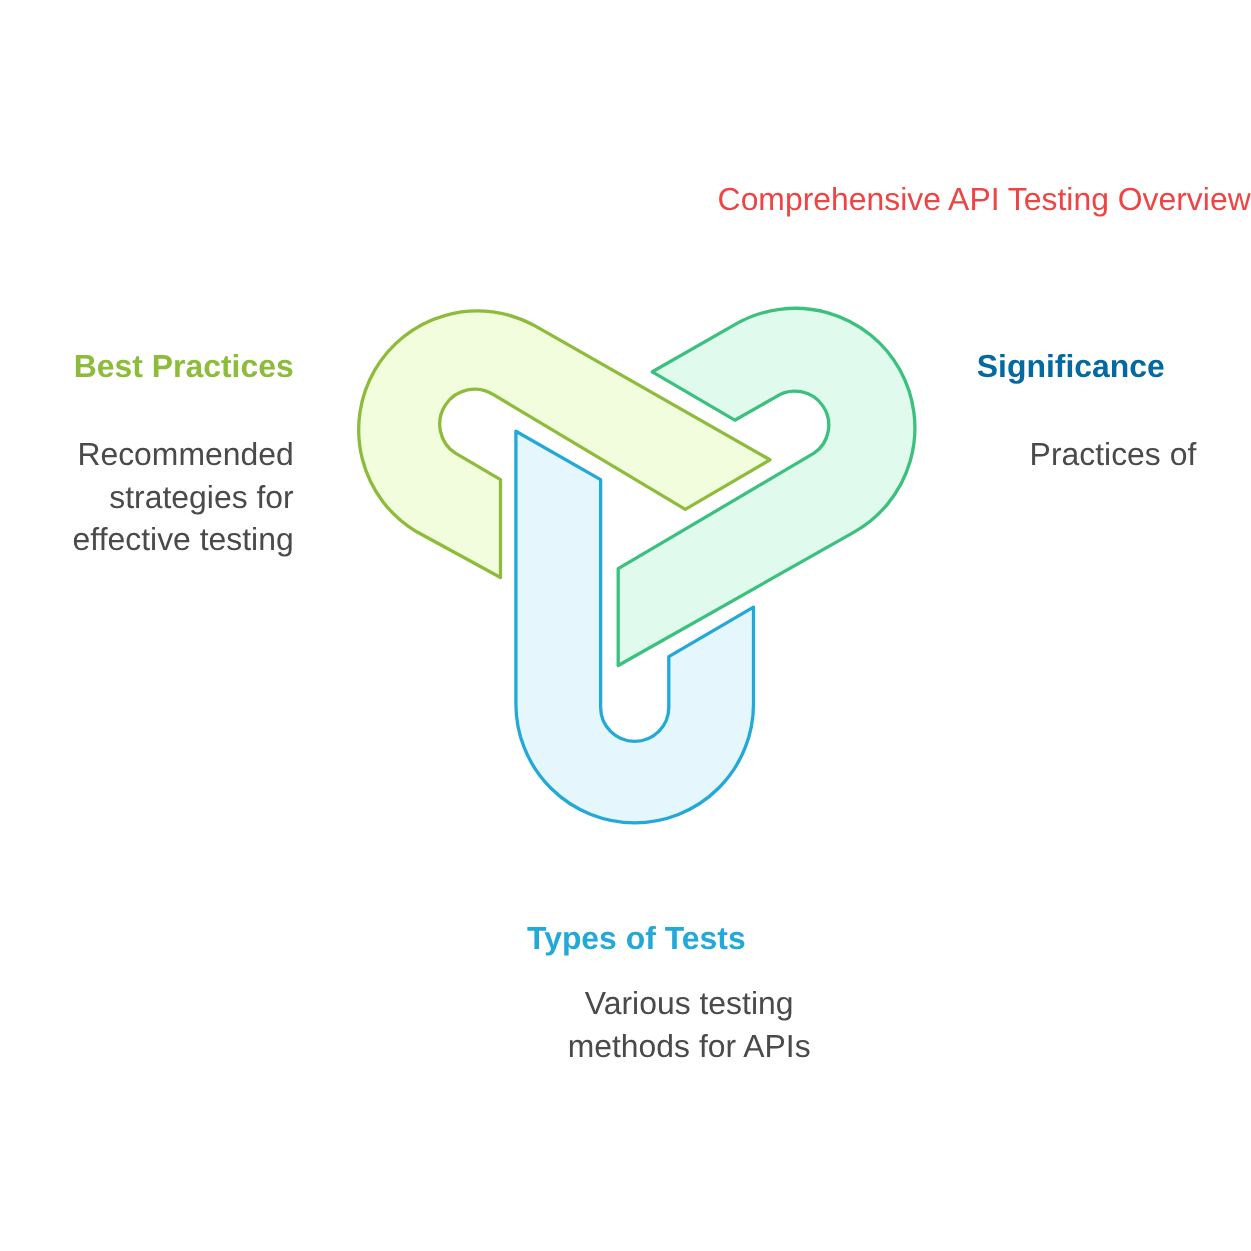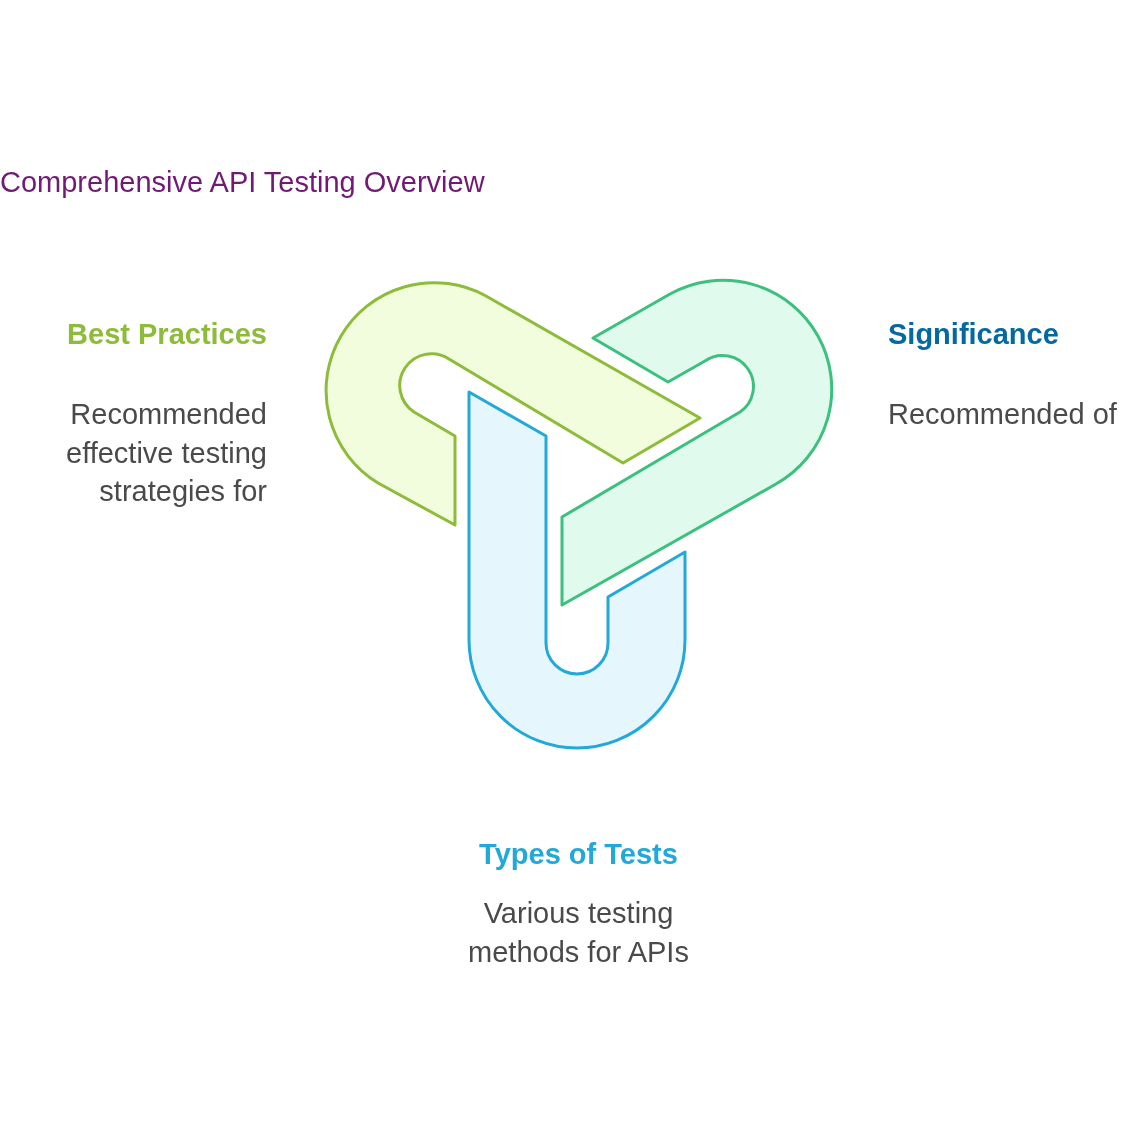--- a/index.html
+++ b/index.html
@@ -1,20 +1,20 @@
 <!DOCTYPE html>
 <html><head>
 <meta charset="utf-8">
 <style>
   html, body { margin: 0; padding: 0; background: #ffffff; }
   body { width: 1137px; height: 1137px; position: relative; overflow: hidden; font-family: "Liberation Sans", sans-serif; }
-  .title { position: absolute; left: 0; width: 1137px; top: 166px; text-align: left; font-size: 29px; color: #701a75; }
+  .title { position: absolute; left: 0; width: 1137px; top: 166px; text-align: right; font-size: 29px; color: #ef4444; }
   .diagram { position: absolute; left: 0; top: 0; width: 1137px; height: 1137px; }
   .heading { position: absolute; font-weight: bold; font-size: 29px; }
-  .desc { position: absolute; font-size: 29px; color: #4a4a4a; line-height: 38.5px; }
+  .desc { position: absolute; font-size: 29px; color: #4a4a4a; line-height: 38.5px; margin-left: 48px; }
   .bp-head { right: 870px; top: 318px; text-align: left; color: #8dbb3a; }
   .bp-desc { right: 870px; top: 395px; text-align: right; }
   .sig-head { left: 888px; top: 318px; color: #0369a1; }
   .sig-desc { left: 888px; top: 395px; }
   .tt-head { left: 0; width: 1157px; top: 838px; text-align: center; color: #22a9d8; }
   .tt-desc { left: 0; width: 1157px; top: 894px; text-align: center; }
 </style>
 </head>
 <body>
 
@@ -24,26 +24,26 @@
   <path d="M455,525 L455,436 L414,412 A30,30 0 0 1 448,358 L700,418 L623,463 L448,358 Z" fill="none" stroke="none"></path>
   <path d="M455,525 L455,436 L414,412 A30,30 0 0 1 449,359 L700,418 L623,463 Z" fill="none" stroke="none"></path>
   <path d="M455,525 L455,436 L414,412 A29,29 0 0 1 449,359 L623,463 L700,418 L486,296 A108,108 0 0 0 378,483 Z" fill="#f1fddc" stroke="#8dbb3a" stroke-width="3" stroke-linejoin="round"></path>
   <path d="M562,605 L562,517 L740,412 A29,29 0 0 0 705,361 L668,382 L593,338 L670,294 A108,108 0 0 1 776,484 Z" fill="#e0fbee" stroke="#3cc07e" stroke-width="3" stroke-linejoin="round"></path>
   <path d="M469,392 L546,436 L546,643 A31,31 0 0 0 608,643 L608,597 L685,552 L685,640 A108,108 0 0 1 469,640 Z" fill="#e5f7fd" stroke="#22a9d8" stroke-width="3" stroke-linejoin="round"></path>
 </svg>
 
 <div class="heading bp-head">Best Practices</div>
 <div class="desc bp-desc">
   <div>Recommended</div>
+  <div>strategies for</div>
   <div>effective testing</div>
-  <div>strategies for</div>
 </div>
 
 <div class="heading sig-head">Significance</div>
 <div class="desc sig-desc">
-  <div>Recommended of</div>
+  <div>Practices of</div>
 </div>
 
 <div class="heading tt-head">Types of Tests</div>
 <div class="desc tt-desc">
   <div>Various testing</div>
   <div>methods for APIs</div>
 </div>
 
 </body></html>

